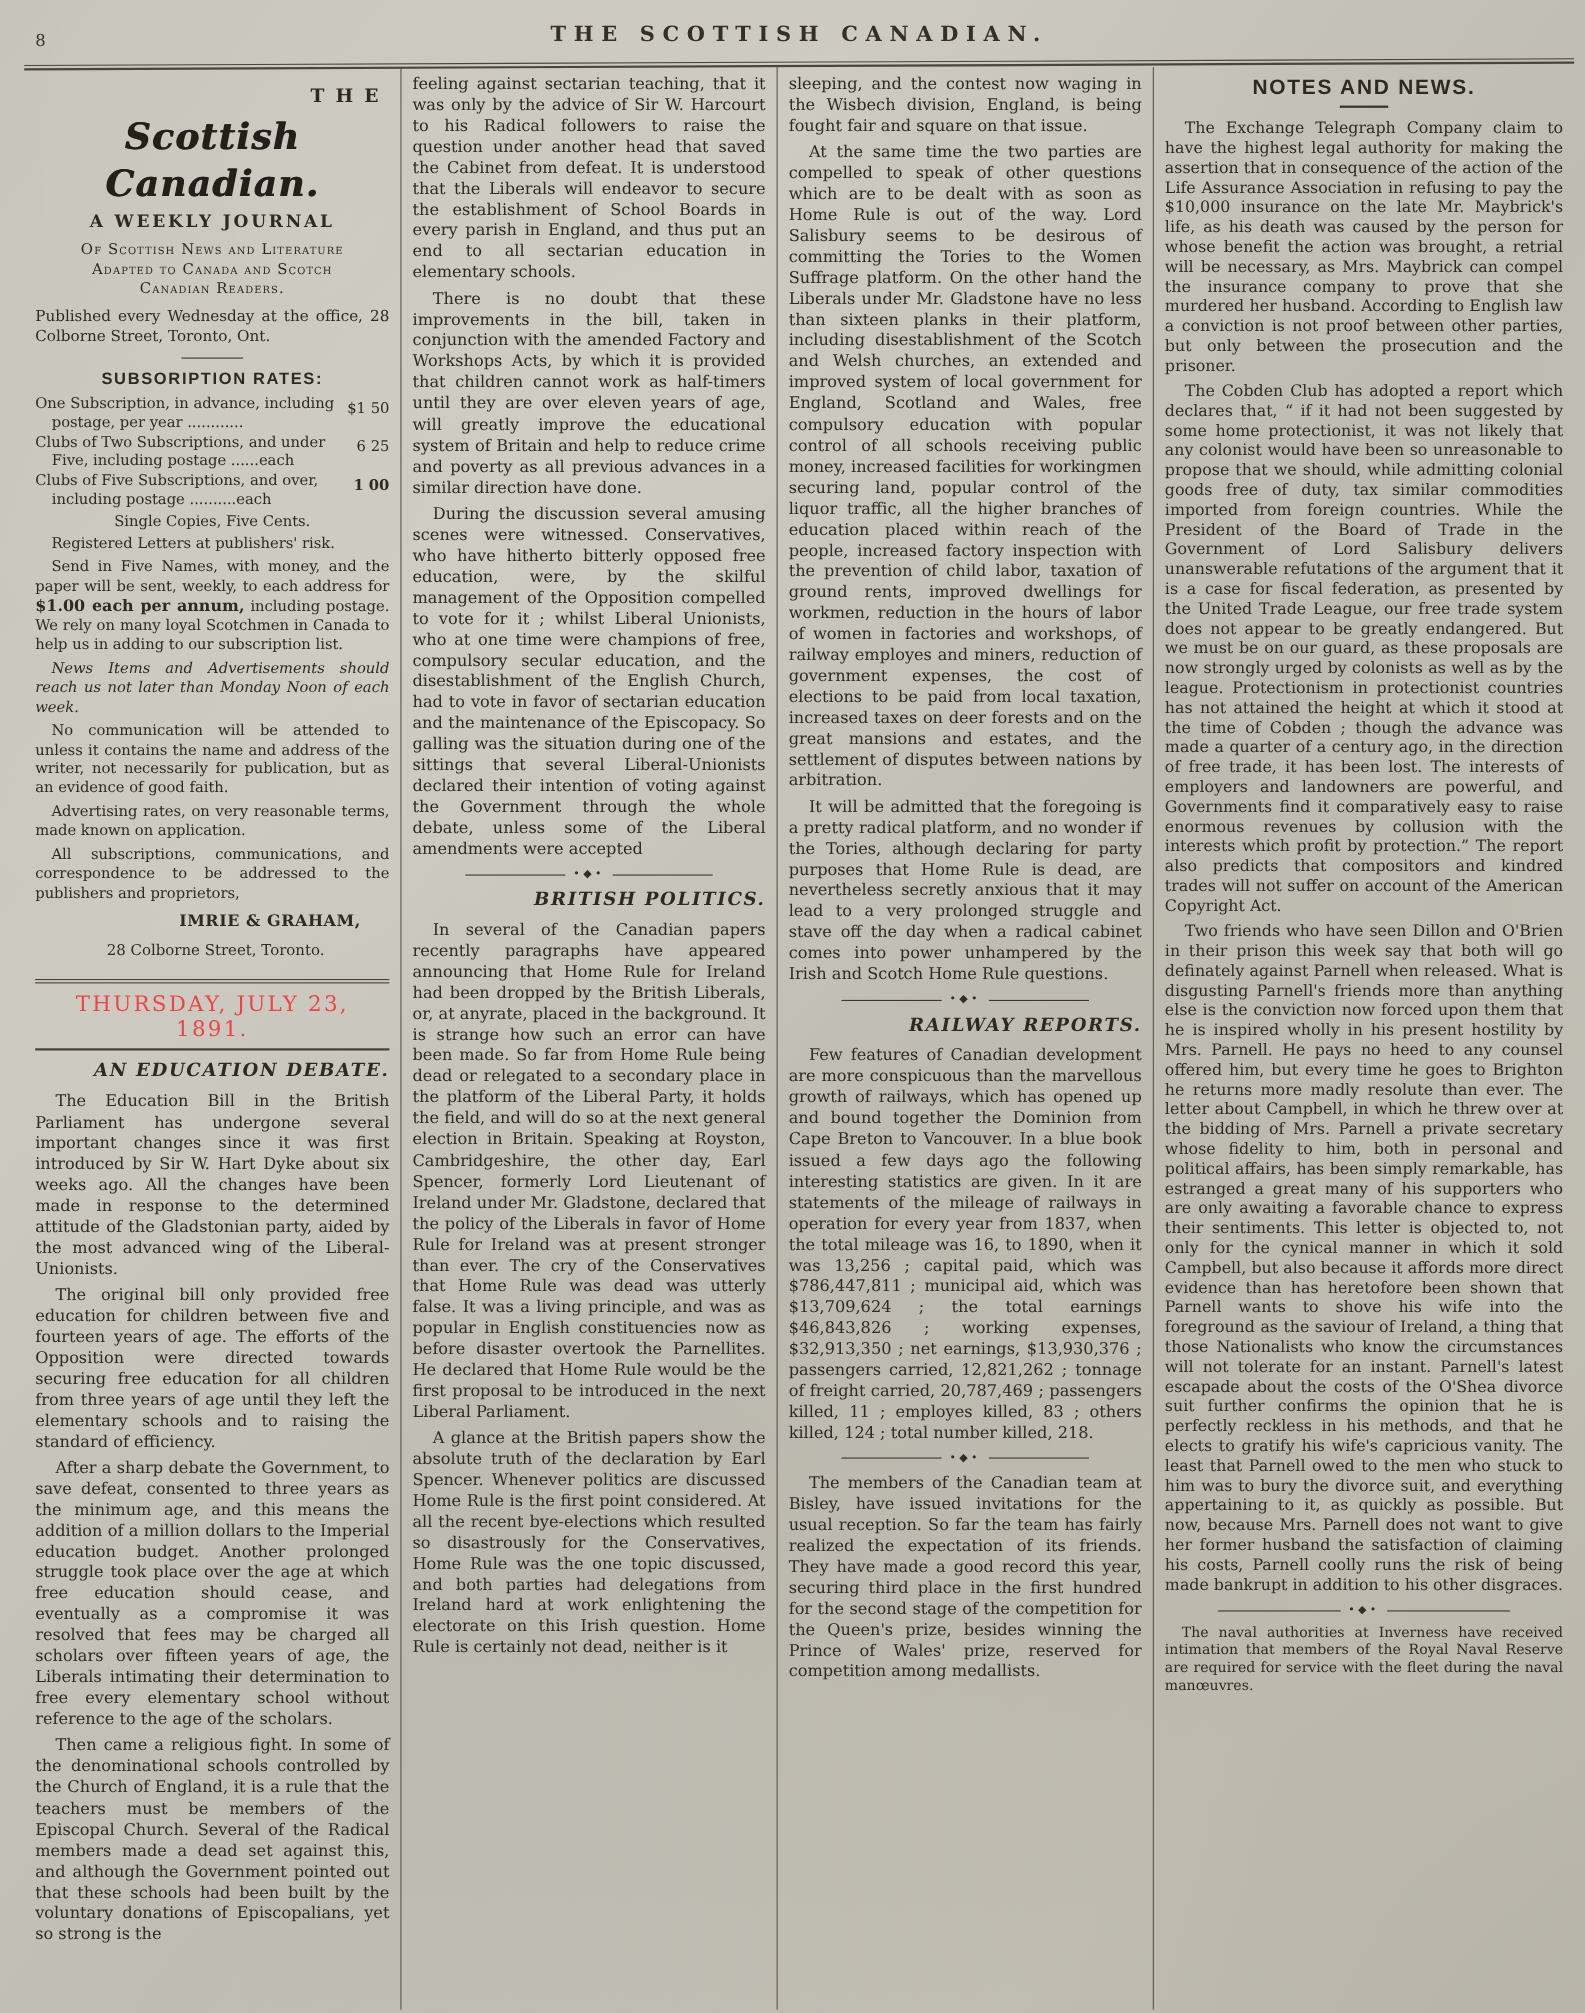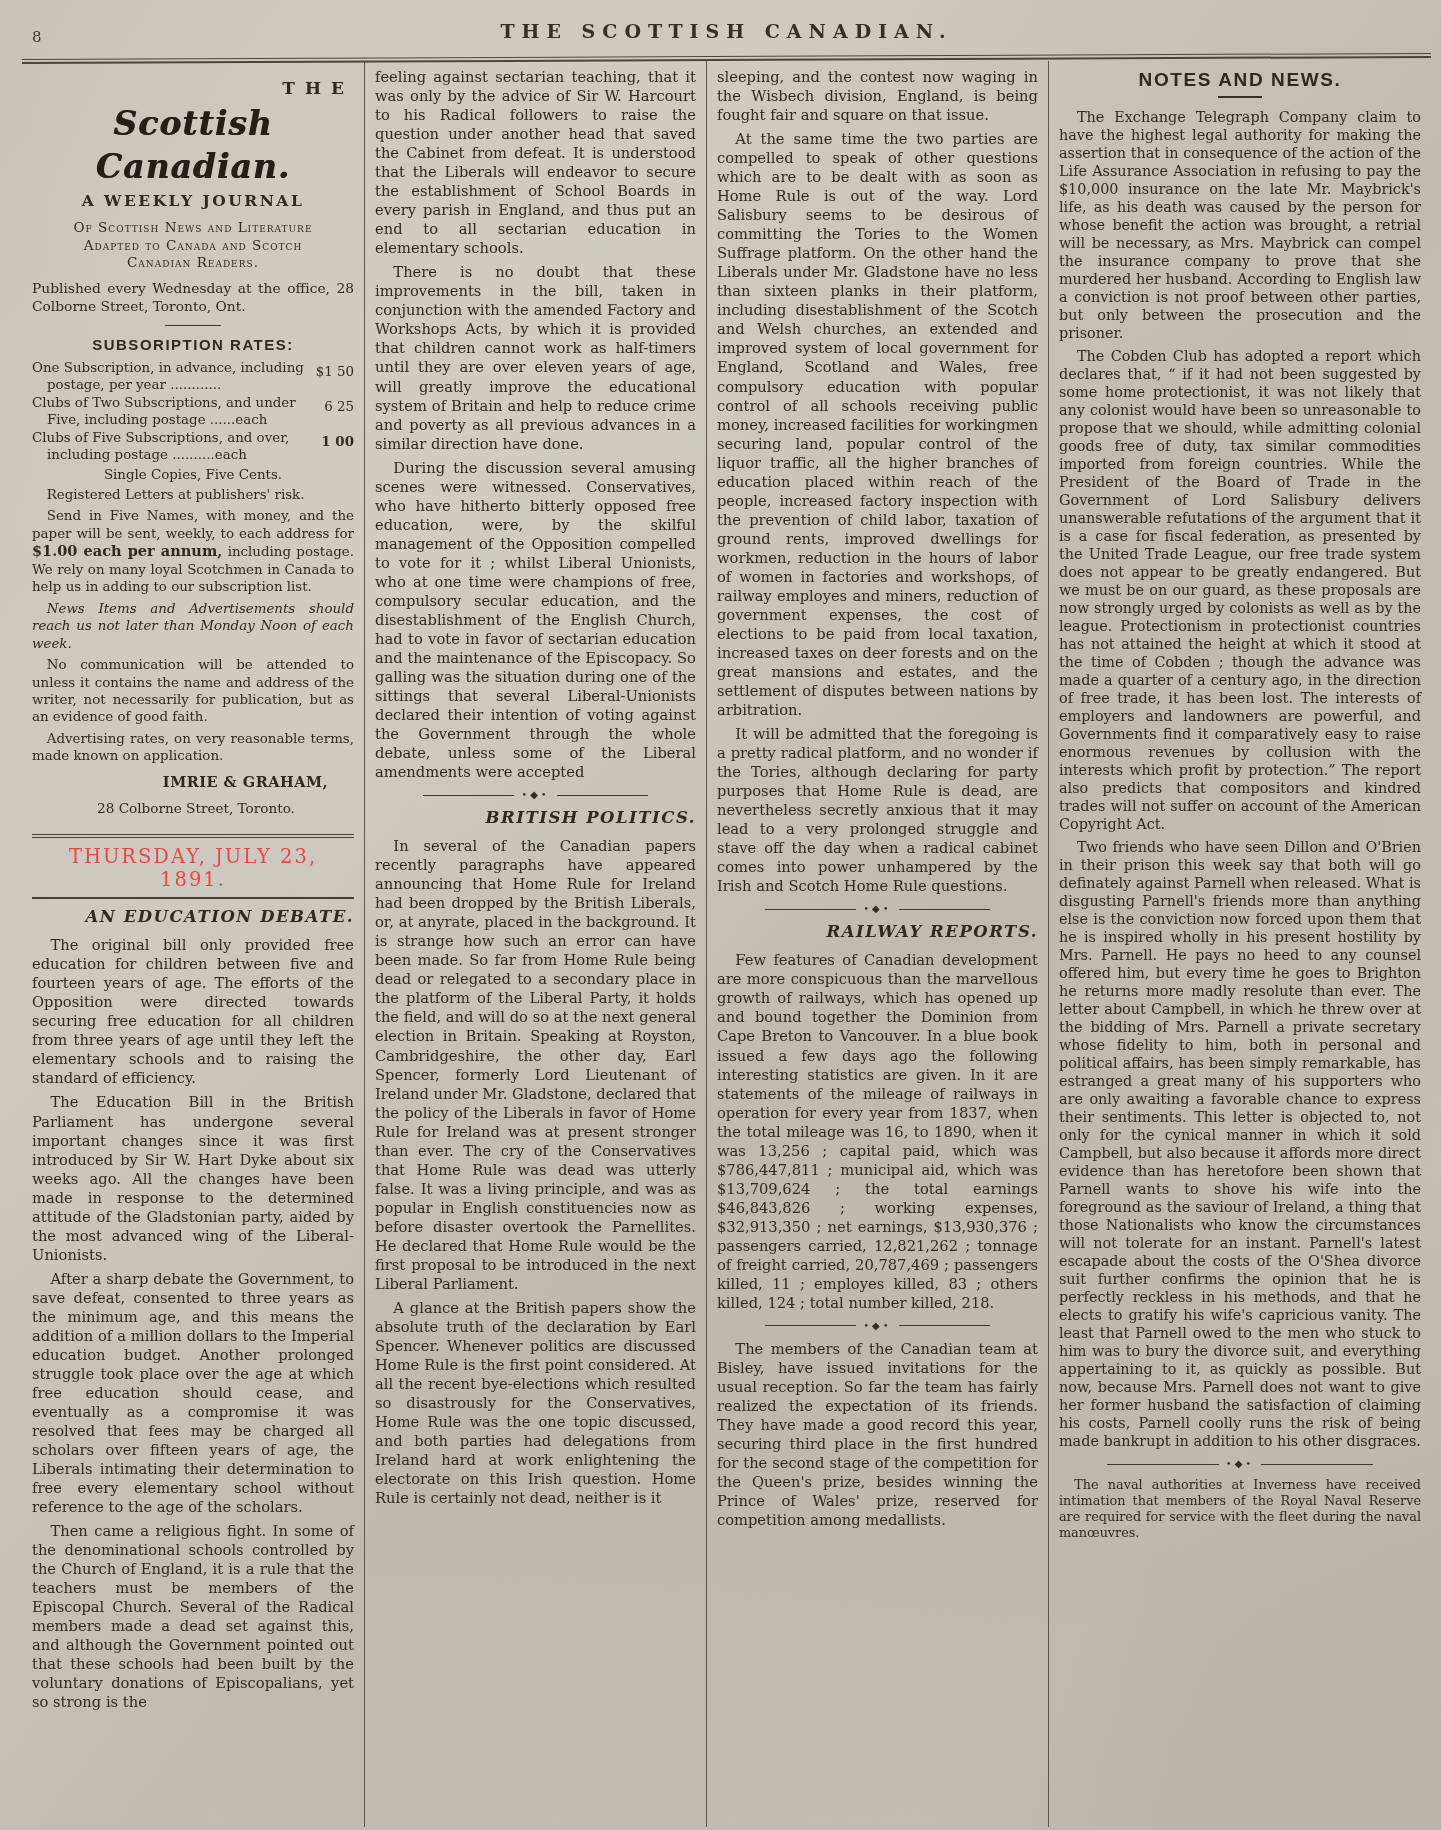--- a/index.html
+++ b/index.html
@@ -103,31 +103,32 @@
         <div class="rate bold-each">
           <span class="rate-text">Clubs of Five Subscriptions, and over, including postage ..........each</span>
           <span class="rate-price">1 00</span>
         </div>
         <div class="mh-center">Single Copies, Five Cents.</div>
         <div class="mh-line">Registered Letters at publishers' risk.</div>
         <p class="mh-par"><span>Send in Five Names, with money, and the paper will be sent, weekly, to each address for </span><span class="bold">$1.00 each per annum,</span><span> including postage.  We rely on many loyal Scotchmen in Canada to help us in adding to our subscription list.</span></p>
         <p class="mh-par italic">News Items and Advertisements should reach us not later than Monday Noon of each week.</p>
         <p class="mh-par">No communication will be attended to unless it contains the name and address of the writer, not necessarily for publication, but as an evidence of good faith.</p>
         <p class="mh-par">Advertising rates, on very reasonable terms, made known on application.</p>
+        <p class="mh-par">All subscriptions, communications, and correspondence to be addressed to the publishers and proprietors,</p>
         <div class="mh-publisher">IMRIE &amp; GRAHAM,</div>
         <div class="mh-pub-addr">28 Colborne Street, Toronto.</div>
       </div>
 
       <div class="dateline-wrap">
         <div class="dateline">THURSDAY, JULY 23, 1891.</div>
       </div>
 
       <h2 class="art-head">AN EDUCATION DEBATE.</h2>
+      <p class="body-p">The Education Bill in the British Parliament has undergone several important changes since it was first introduced by Sir W. Hart Dyke about six weeks ago.  All the changes have been made in response to the determined attitude of the Gladstonian party, aided by the most advanced wing of the Liberal-Unionists.</p>
       <p class="body-p">The original bill only provided free education for children between five and fourteen years of age.  The efforts of the Opposition were directed towards securing free education for all children from three years of age until they left the elementary schools and to raising the standard of efficiency.</p>
-      <p class="body-p">The Education Bill in the British Parliament has undergone several important changes since it was first introduced by Sir W. Hart Dyke about six weeks ago.  All the changes have been made in response to the determined attitude of the Gladstonian party, aided by the most advanced wing of the Liberal-Unionists.</p>
       <p class="body-p">After a sharp debate the Government, to save defeat, consented to three years as the minimum age, and this means the addition of a million dollars to the Imperial education budget. Another prolonged struggle took place over the age at which free education should cease, and eventually as a compromise it was resolved that fees may be charged all scholars over fifteen years of age, the Liberals intimating their determination to free every elementary school without reference to the age of the scholars.</p>
       <p class="body-p">Then came a religious fight.  In some of the denominational schools controlled by the Church of England, it is a rule that the teachers must be members of the Episcopal Church. Several of the Radical members made a dead set against this, and although the Government pointed out that these schools had been built by the voluntary donations of Episcopalians, yet so strong is the</p>
     </div>
 
     <div class="col col-2">
       <p class="body-p no-indent">feeling against sectarian teaching, that it was only by the advice of Sir W. Harcourt to his Radical followers to raise the question under another head that saved the Cabinet from defeat.  It is understood that the Liberals will endeavor to secure the establishment of School Boards in every parish in England, and thus put an end to all sectarian education in elementary schools.</p>
       <p class="body-p">There is no doubt that these improvements in the bill, taken in conjunction with the amended Factory and Workshops Acts, by which it is provided that children cannot work as half-timers until they are over eleven years of age, will greatly improve the educational system of Britain and help to reduce crime and poverty as all previous advances in a similar direction have done.</p>
       <p class="body-p">During the discussion several amusing scenes were witnessed.  Conservatives, who have hitherto bitterly opposed free education, were, by the skilful management of the Opposition compelled to vote for it ; whilst Liberal Unionists, who at one time were champions of free, compulsory secular education, and the disestablishment of the English Church, had to vote in favor of sectarian education and the maintenance of the Episcopacy.  So galling was the situation during one of the sittings that several Liberal-Unionists declared their intention of voting against the Government through the whole debate, unless some of the Liberal amendments were accepted</p>
 
       <div class="divider">

